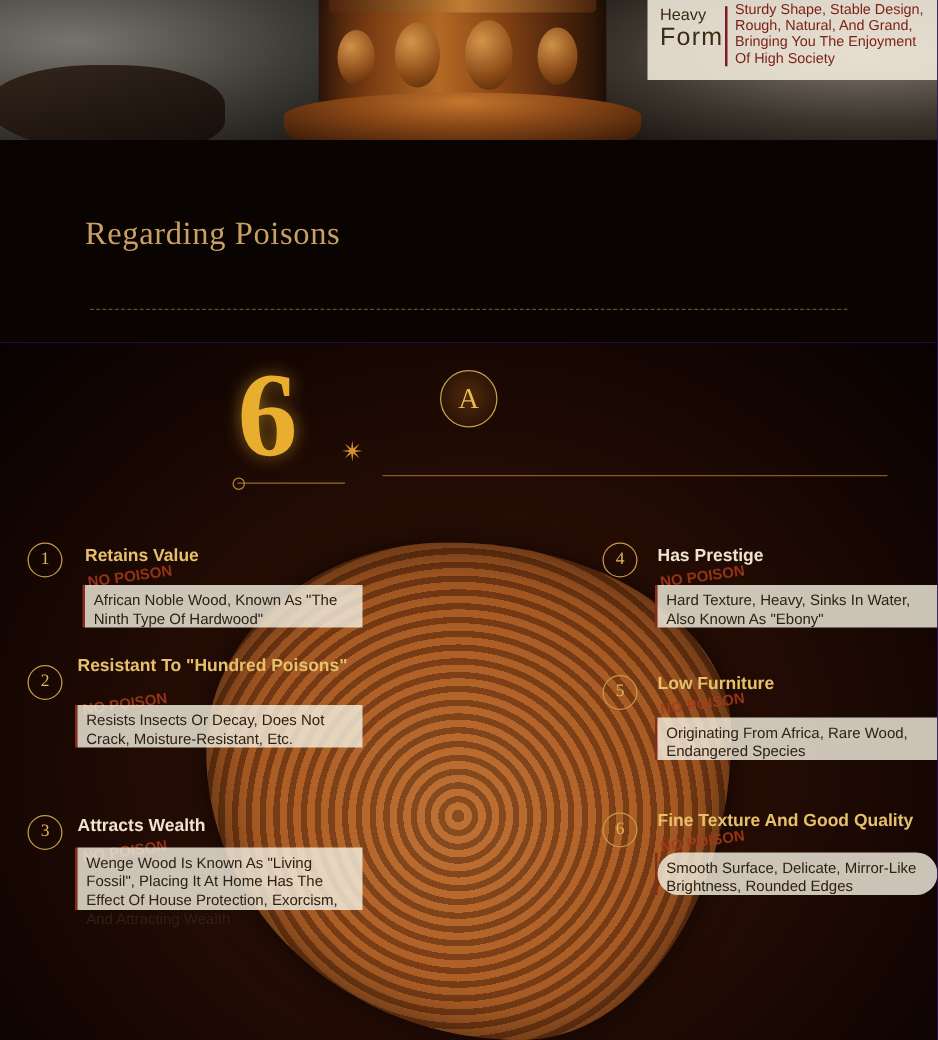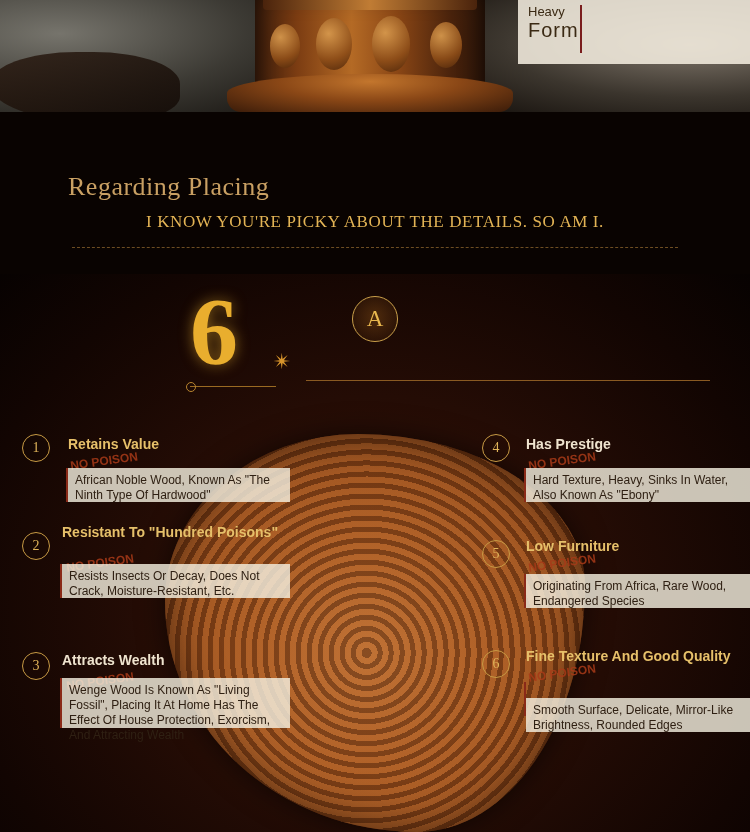--- a/index.html
+++ b/index.html
@@ -102,26 +102,26 @@
     <div class="carve" style="left:316px;top:18px;width:36px;height:52px;"></div>
     <div class="carve" style="left:372px;top:16px;width:38px;height:56px;"></div>
     <div class="carve" style="left:430px;top:22px;width:32px;height:46px;"></div>
 
     <div class="heavy-box">
       <div class="hv-title">
         <b>Heavy</b>
         <b class="big">Form</b>
       </div>
       <div class="hv-bar"></div>
+      <div class="hv-text">Sturdy Shape, Stable Design, Rough, Natural, And Grand, Bringing You The Enjoyment Of High Society</div>
     </div>
   </div>
 
   <div class="details-sec">
-    <div class="rd-label">Regarding Placing</div>
-    <div class="rd-sub">I KNOW YOU'RE PICKY ABOUT THE DETAILS. SO AM I.</div>
+    <div class="rd-label">Regarding Poisons</div>
     <div class="rd-rule"></div>
   </div>
 
   <div class="adv">
 
     <div class="big6">6</div>
     <div class="big6-underline"></div>
     <div class="big6-dot"></div>
 
     <div class="circle-a">
@@ -174,17 +174,17 @@
       <div class="stamp" style="left:46px;top:24px;">NO POISON</div>
       <div class="ibar" style="left:42px;top:42px;height:34px;"></div>
       <div class="ibox" style="left:44px;top:42px;width:224px;height:34px;">Originating From Africa, Rare Wood, Endangered Species</div>
     </div>
 
     <div class="item" style="left:482px;top:368px;">
       <div class="num" style="left:0;top:8px;">6</div>
       <div class="ititle" style="left:44px;top:6px;width:224px;">Fine Texture And Good Quality</div>
       <div class="stamp" style="left:46px;top:24px;">NO POISON</div>
       <div class="ibar" style="left:42px;top:40px;height:34px;"></div>
-      <div class="ibox" style="left:44px;top:56px;width:224px;height:34px;">Smooth Surface, Delicate, Mirror-Like Brightness, Rounded Edges</div>
+      <div class="ibox" style="left:44px;top:40px;width:224px;height:34px;border-radius:17px;">Smooth Surface, Delicate, Mirror-Like Brightness, Rounded Edges</div>
     </div>
 
   </div>
 </div>
 
 </body></html>

